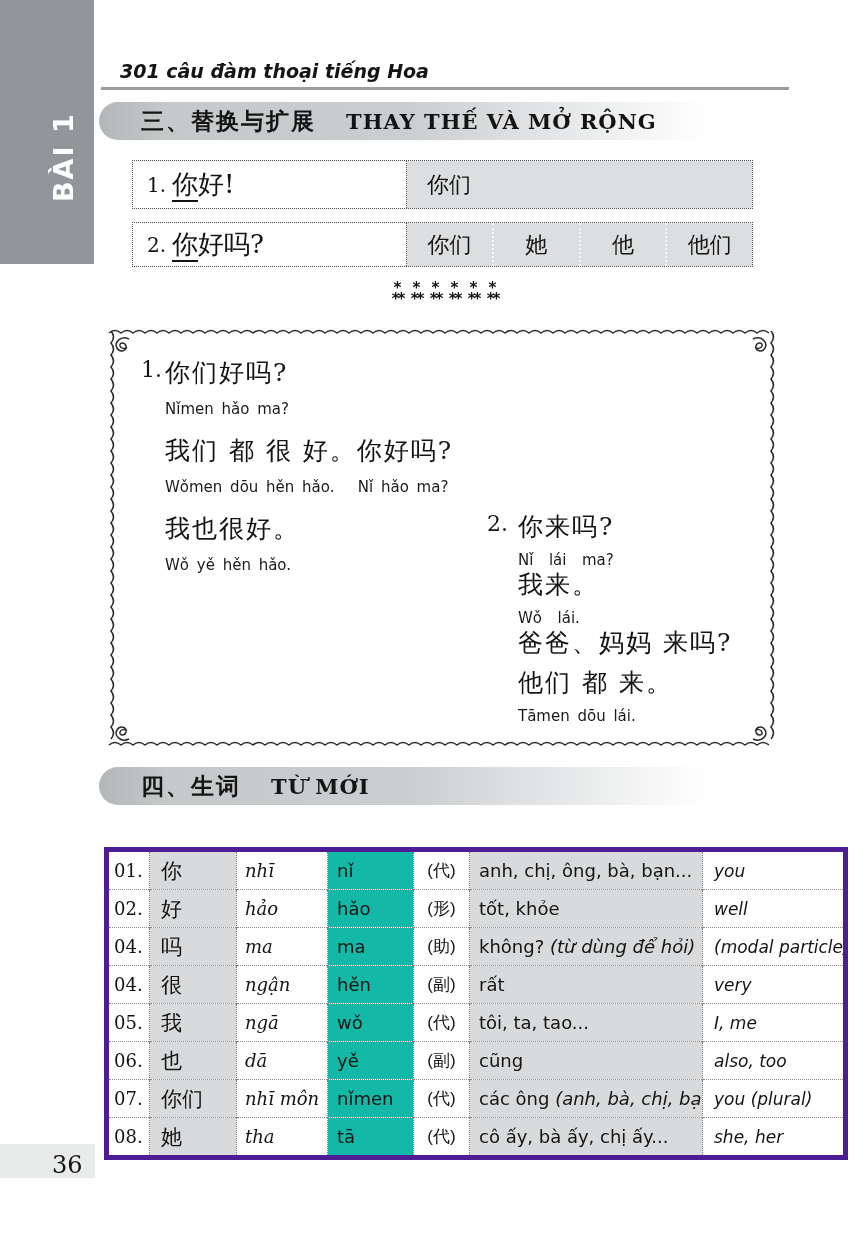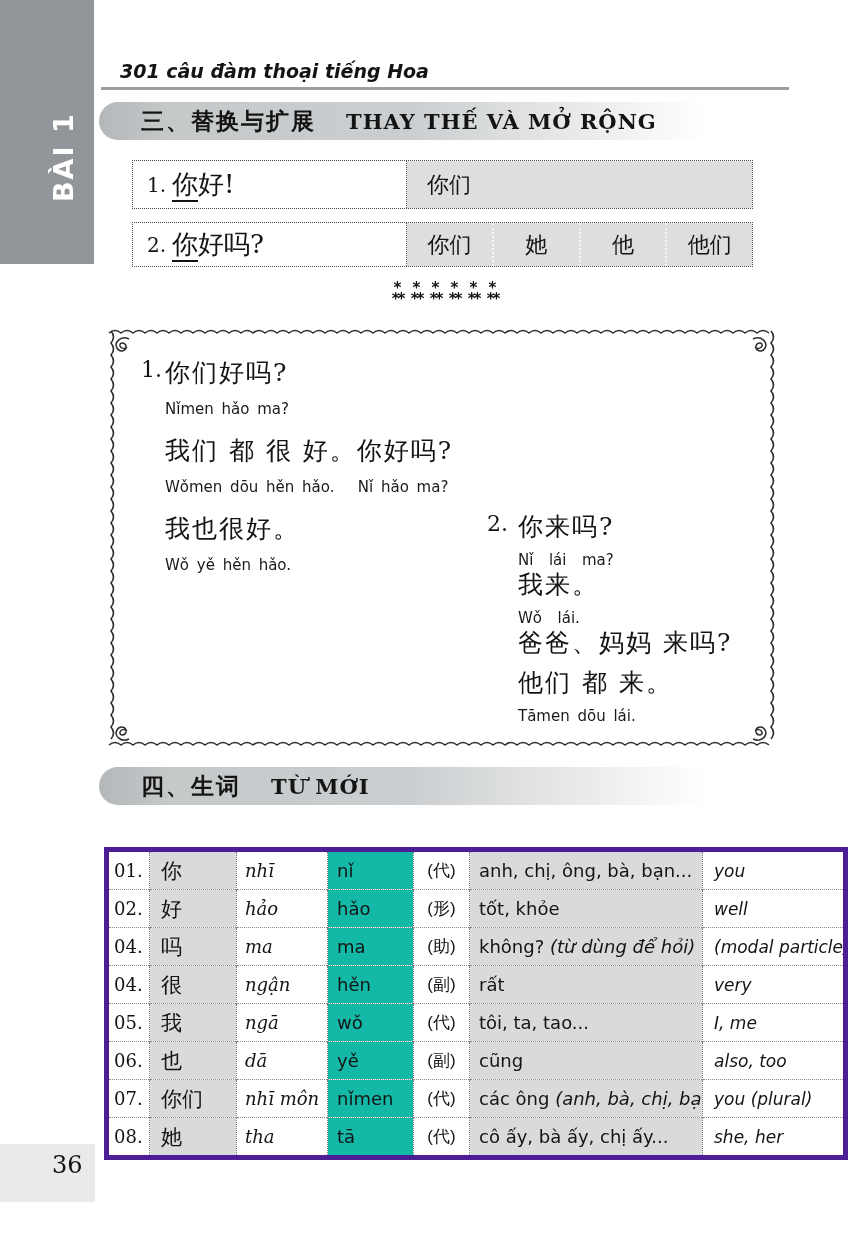--- a/index.html
+++ b/index.html
@@ -92,21 +92,21 @@
   td.c-num{width:35px;font-family:"DejaVu Serif",serif;font-size:18px;padding-left:5px;}
   td.c-hanzi{width:75px;background:#d8dadb;font-size:21px;font-family:"DejaVu Serif",serif;padding-left:11px;}
   td.c-sv{width:82px;font-family:"DejaVu Serif",serif;font-style:italic;font-size:18px;padding-left:8px;}
   td.c-py{width:76px;background:#14b8a6;font-size:18px;padding-left:9px;}
   td.c-pos{width:55px;font-size:17px;text-align:center;font-family:sans-serif;}
   td.c-vi{width:223px;background:#d8dadb;font-size:18px;padding-left:9px;}
   td.c-vi .note{font-style:italic;}
   td.c-en{width:129px;font-style:italic;font-size:17px;padding-left:11px;}
 
   
-  .page-num-box{position:absolute;left:0;top:1144px;width:95px;height:58px;background:#e9eaea;}
+  .page-num-box{position:absolute;left:0;top:1144px;width:95px;height:34px;background:#e9eaea;}
   .page-num{position:absolute;left:52px;top:7px;font-family:"DejaVu Serif",serif;font-size:24px;}
 </style>
 </head>
 <body>
 
 <div class="sidebar-tab">
   <span class="lesson-label">BÀI 1</span>
 </div>
 
 <div class="book-title">301 câu đàm thoại tiếng Hoa</div>

